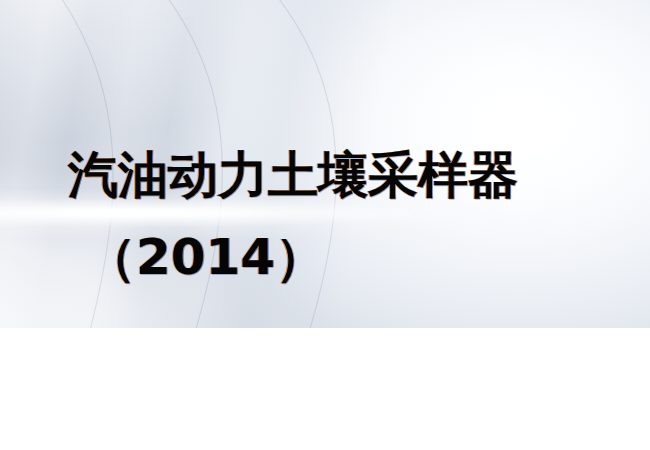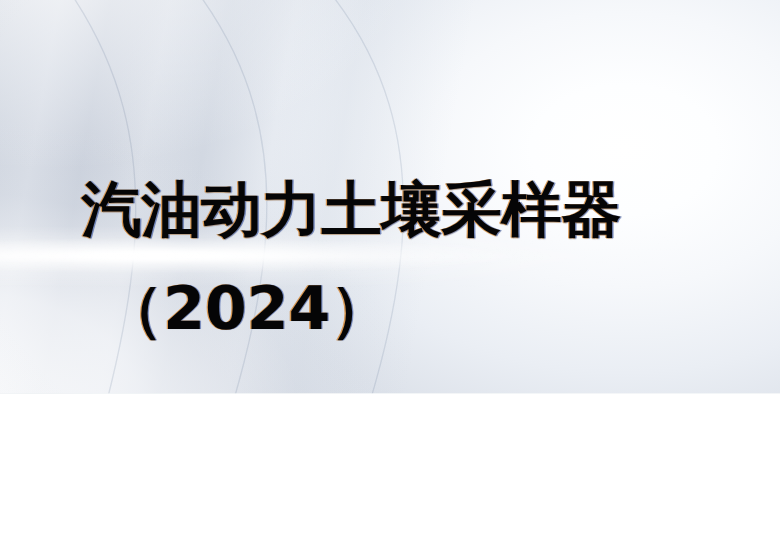--- a/index.html
+++ b/index.html
@@ -259,16 +259,16 @@
     </svg>
   </div>
 
   <div class="bg-layer bg-streak2"></div>
   <div class="bg-layer bg-streak"></div>
 
   <div class="bg-layer bg-vignette"></div>
 
   <div class="title-block">
     <div class="title-line title-line-1">汽油动力土壤采样器</div>
-    <div class="title-line title-line-2">（2024）</div>
+    <div class="title-line title-line-2">（2014）</div>
   </div>
 
 </div>
 
 </body></html>

